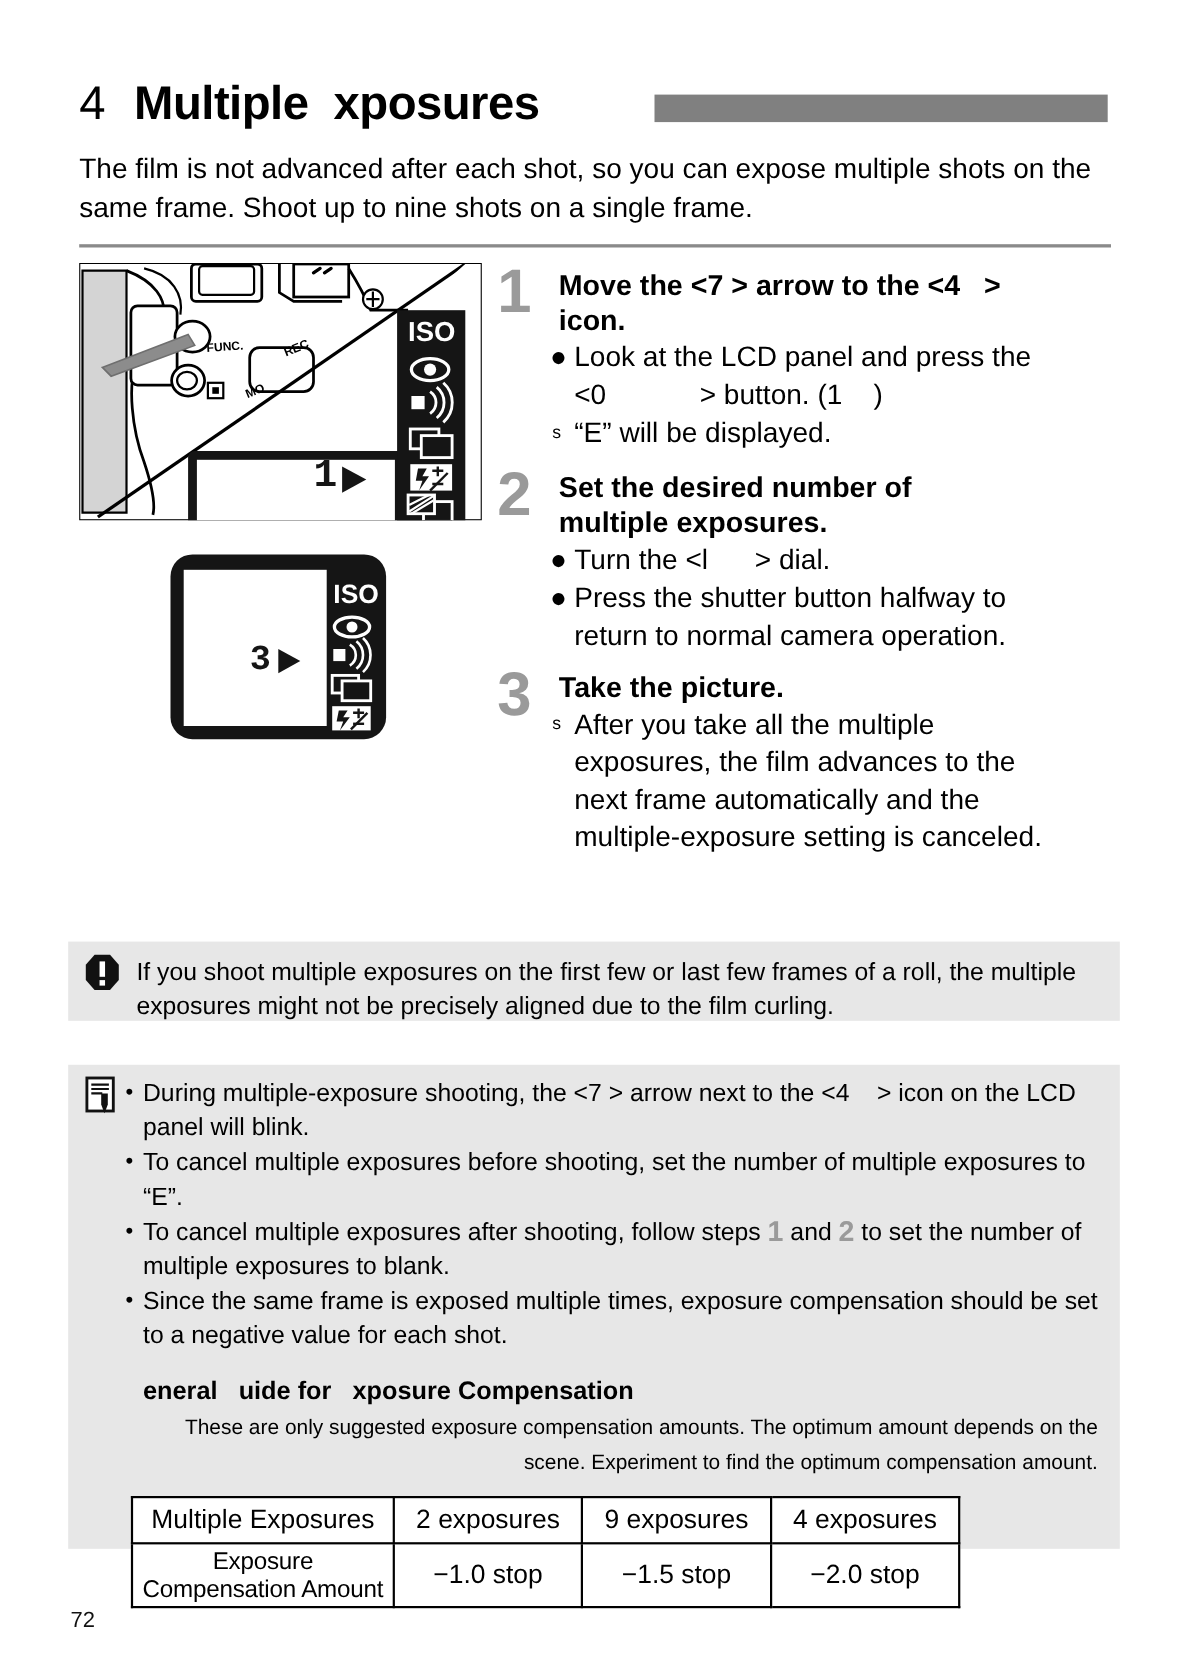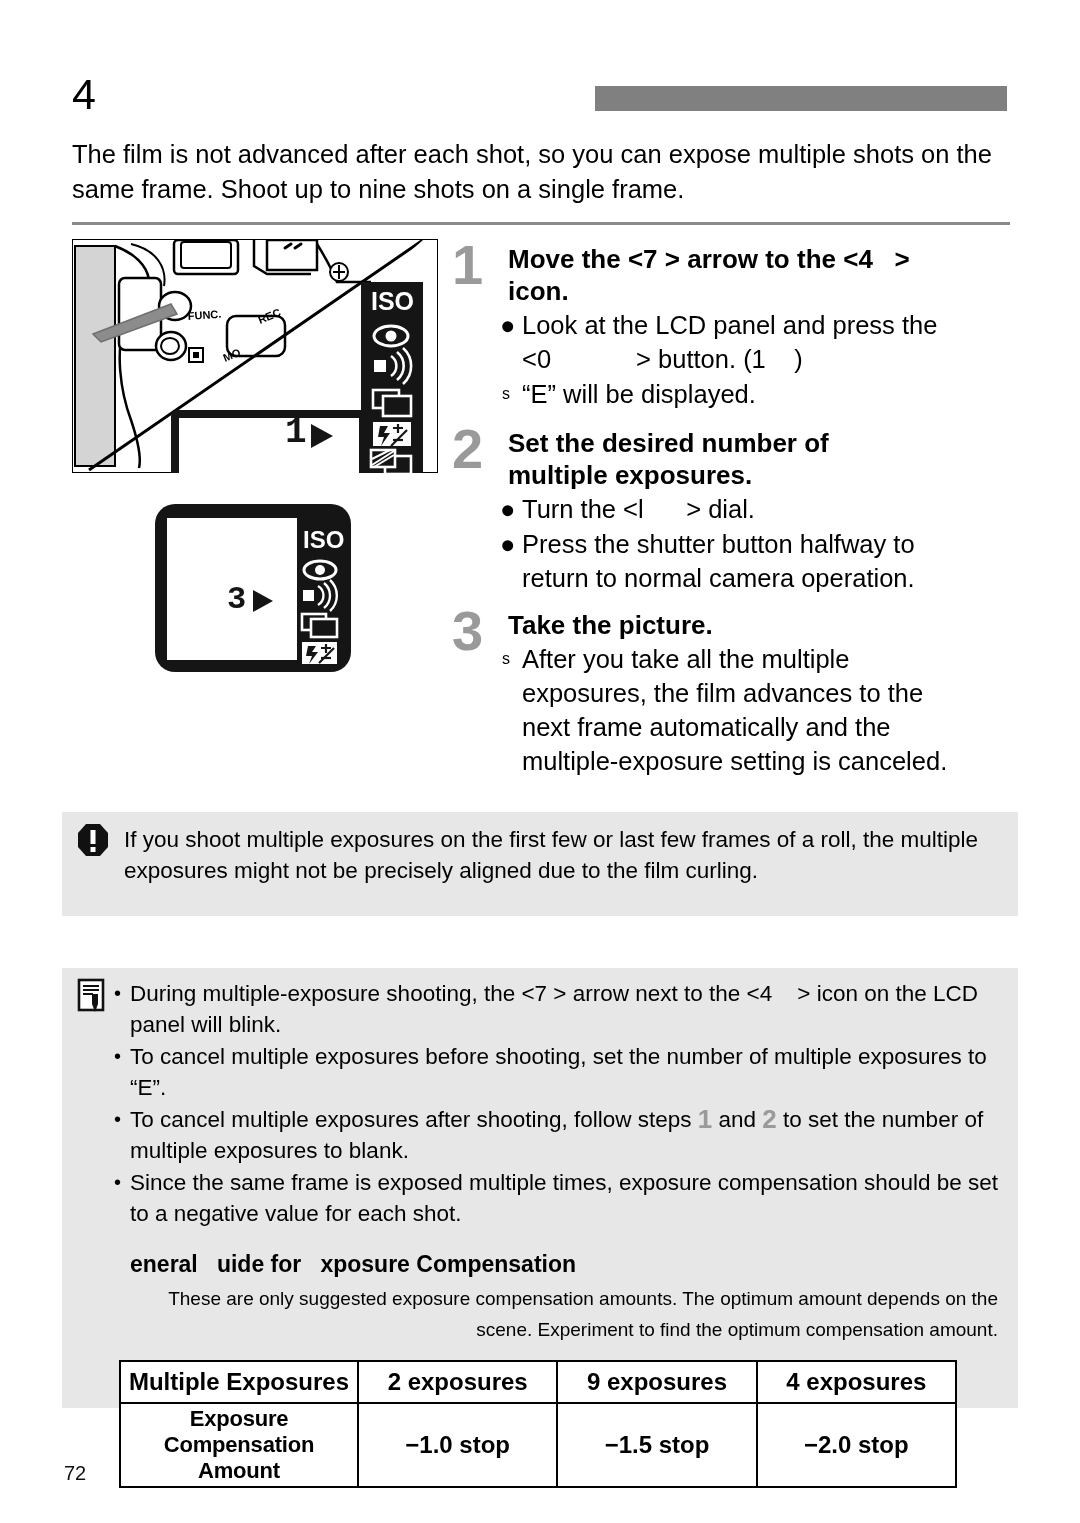--- a/index.html
+++ b/index.html
@@ -151,21 +151,21 @@
   .step2 { margin-top: 16px; }
   .step3 { margin-top: 14px; }
 
   
   .notebox {
     position: absolute;
     background: #e7e7e7;
     left: 62px;
     width: 956px;
   }
-  .notebox.warn { top: 812px; height: 104px; }
+  .notebox.warn { top: 856px; height: 72px; }
   .notebox.tips { top: 968px; height: 440px; }
 
   .note-icon {
     position: absolute;
     left: 14px;
     top: 10px;
     width: 34px;
     height: 36px;
   }
   .note-content {
@@ -221,22 +221,21 @@
     line-height: 31px;
     padding-right: 6px;
     text-align: right;
   }
 
   
   .tbl-wrap {
     position: absolute;
     left: 119px;
     top: 1360px;
-    width: 838px;
-    font-weight: bold;
+    width: 754px;
   }
   table.comp {
     border-collapse: collapse;
     width: 100%;
     background: #ffffff;
     table-layout: fixed;
   }
   table.comp td {
     border: 2px solid #000;
     text-align: center;
@@ -256,20 +255,21 @@
     top: 1462px;
     font-size: 20px;
     color: #111;
   }
 </style>
 </head>
 <body>
 
 <div class="title-row">
   <span class="title-num">4</span>
+  <span class="title-text">Multiple  xposures</span>
 </div>
 <div class="title-bar"></div>
 
 <div class="intro">The film is not advanced after each shot, so you can expose multiple shots on the same frame. Shoot up to nine shots on a single frame.</div>
 <div class="hrule"></div>
 
 <div class="illus-col">
 
   <svg class="cam-fig" viewBox="0 0 368 236">
     <defs>

